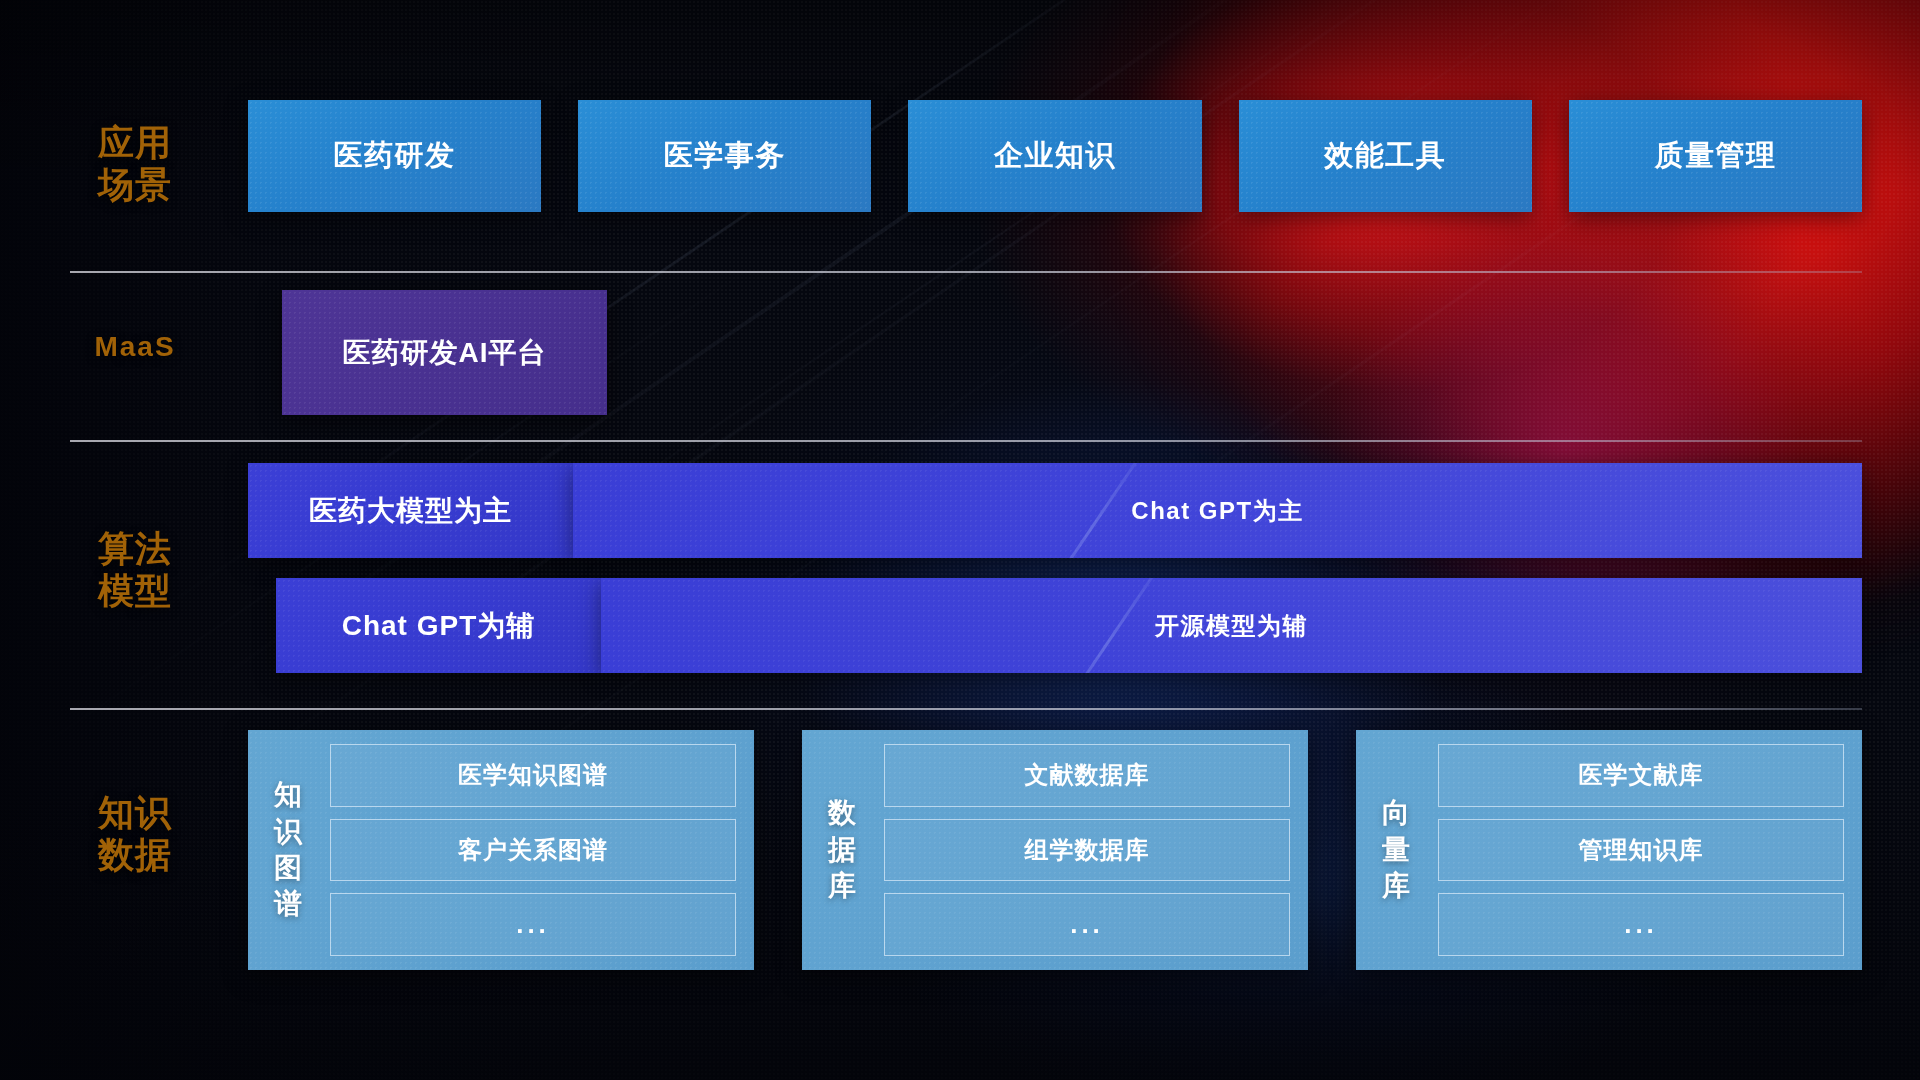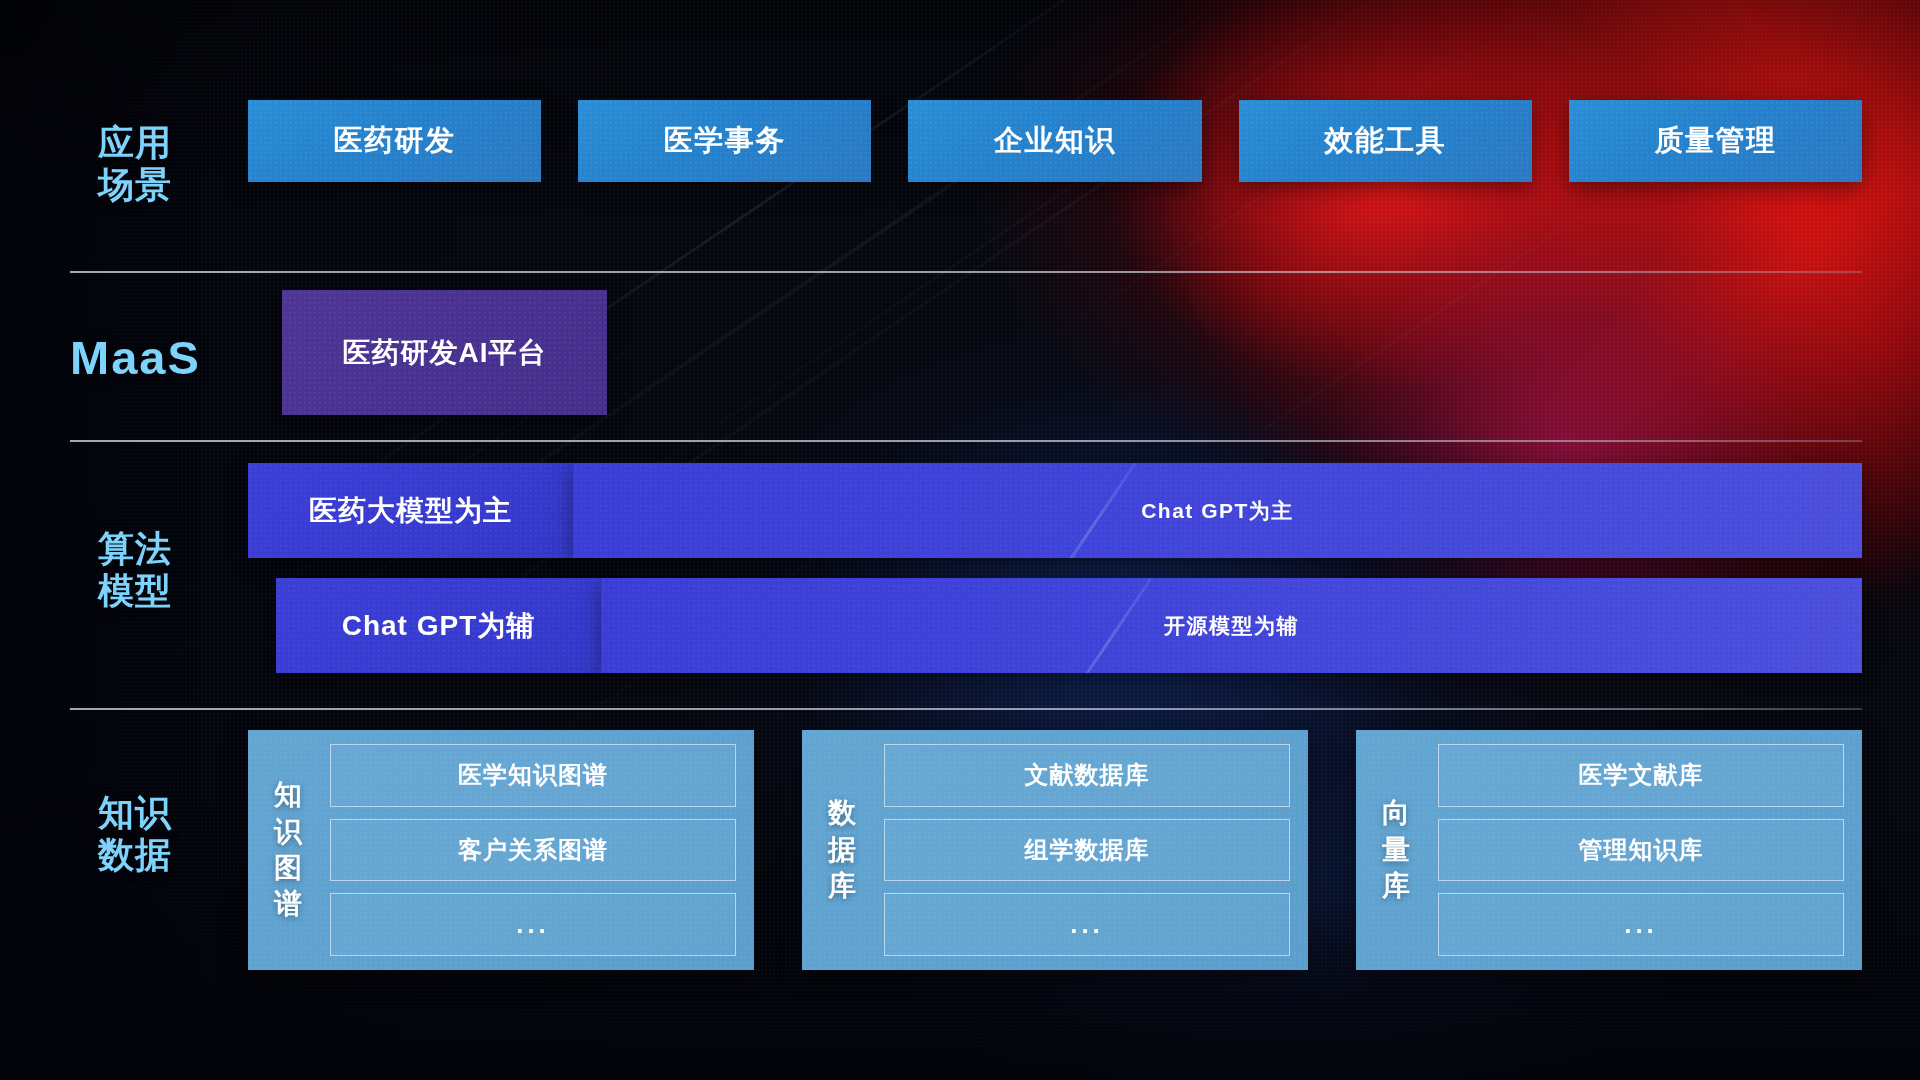--- a/index.html
+++ b/index.html
@@ -108,47 +108,47 @@
   .row {
     position: absolute;
     left: 0;
     right: 0;
   }
   .row-label {
     position: absolute;
     left: 70px;
     width: 130px;
     text-align: center;
-    color: #7dd3fc;
+    color: #a16207;
     font-weight: bold;
     line-height: 1.18;
     letter-spacing: 1px;
     text-shadow: 0 2px 10px rgba(0,0,0,0.7);
   }
   .row-label.cn { font-size: 36px; }
-  .row-label.en { font-size: 47px; letter-spacing: 2px; }
+  .row-label.en { font-size: 28px; letter-spacing: 2px; }
 
   .divider {
     position: absolute;
     left: 70px;
     right: 58px;
     height: 2px;
     background: linear-gradient(to right,
         rgba(214,214,222,0.78) 0%, rgba(208,210,222,0.72) 55%,
         rgba(190,195,215,0.55) 85%, rgba(170,180,205,0.30) 100%);
   }
 
   
   #row-apps { top: 100px; height: 140px; }
   .app-track {
     position: absolute;
     left: 248px;
     right: 58px;
     top: 0;
-    height: 82px;
+    height: 112px;
     display: flex;
     gap: 37px;
     border-radius: 30px;
   }
   .app-card {
     flex: 1 1 0;
     background: linear-gradient(150deg, #2a8ed6 0%, #2581cc 45%, #2b79c2 100%);
     display: flex;
     align-items: center;
     justify-content: center;
@@ -217,21 +217,21 @@
     background: linear-gradient(135deg, #3b3fd6 0%, #373bd0 50%, #3438c8 100%);
     display: flex; align-items: center; justify-content: center;
     color: #fff; font-size: 28px; font-weight: bold; letter-spacing: 1px;
     box-shadow: 0 5px 20px rgba(0,0,0,0.40);
     position: relative;
   }
   .algo-right {
     flex: 1 1 auto;
     background: linear-gradient(105deg, #3a3ed6 0%, #3f43d8 40%, #4549da 70%, #4b4fdc 100%);
     display: flex; align-items: center; justify-content: center;
-    color: #fff; font-size: 21px; font-weight: bold; letter-spacing: 1.5px;
+    color: #fff; font-size: 24px; font-weight: bold; letter-spacing: 1.5px;
     box-shadow: 0 5px 20px rgba(0,0,0,0.40);
     position: relative;
     overflow: hidden;
   }
   .algo-right::before {
     content: "";
     position: absolute;
     top: -60%; left: 40%;
     width: 3px; height: 260%;
     transform: rotate(34deg);

